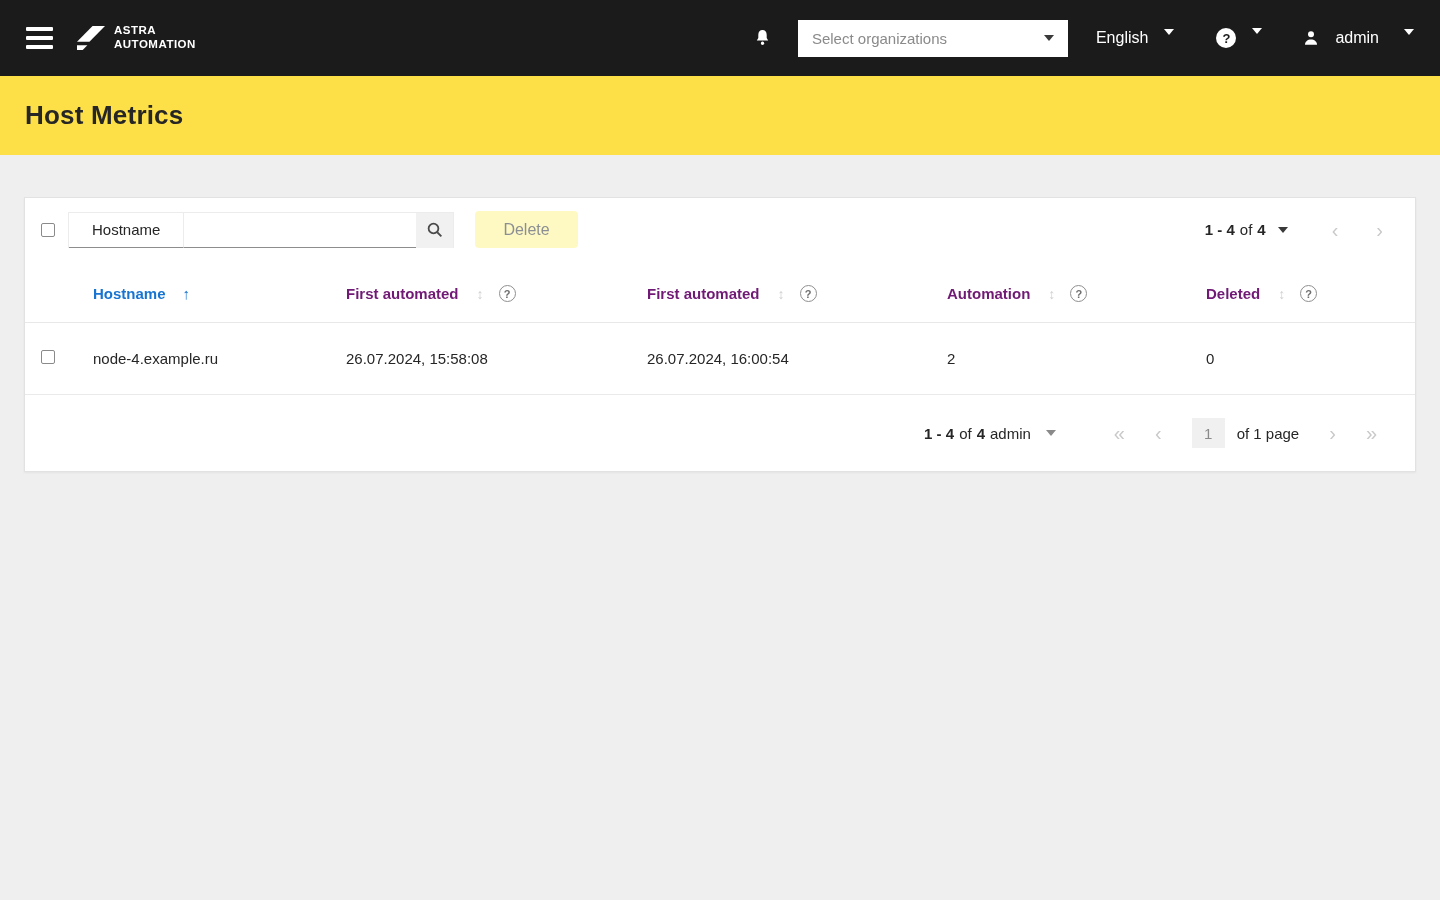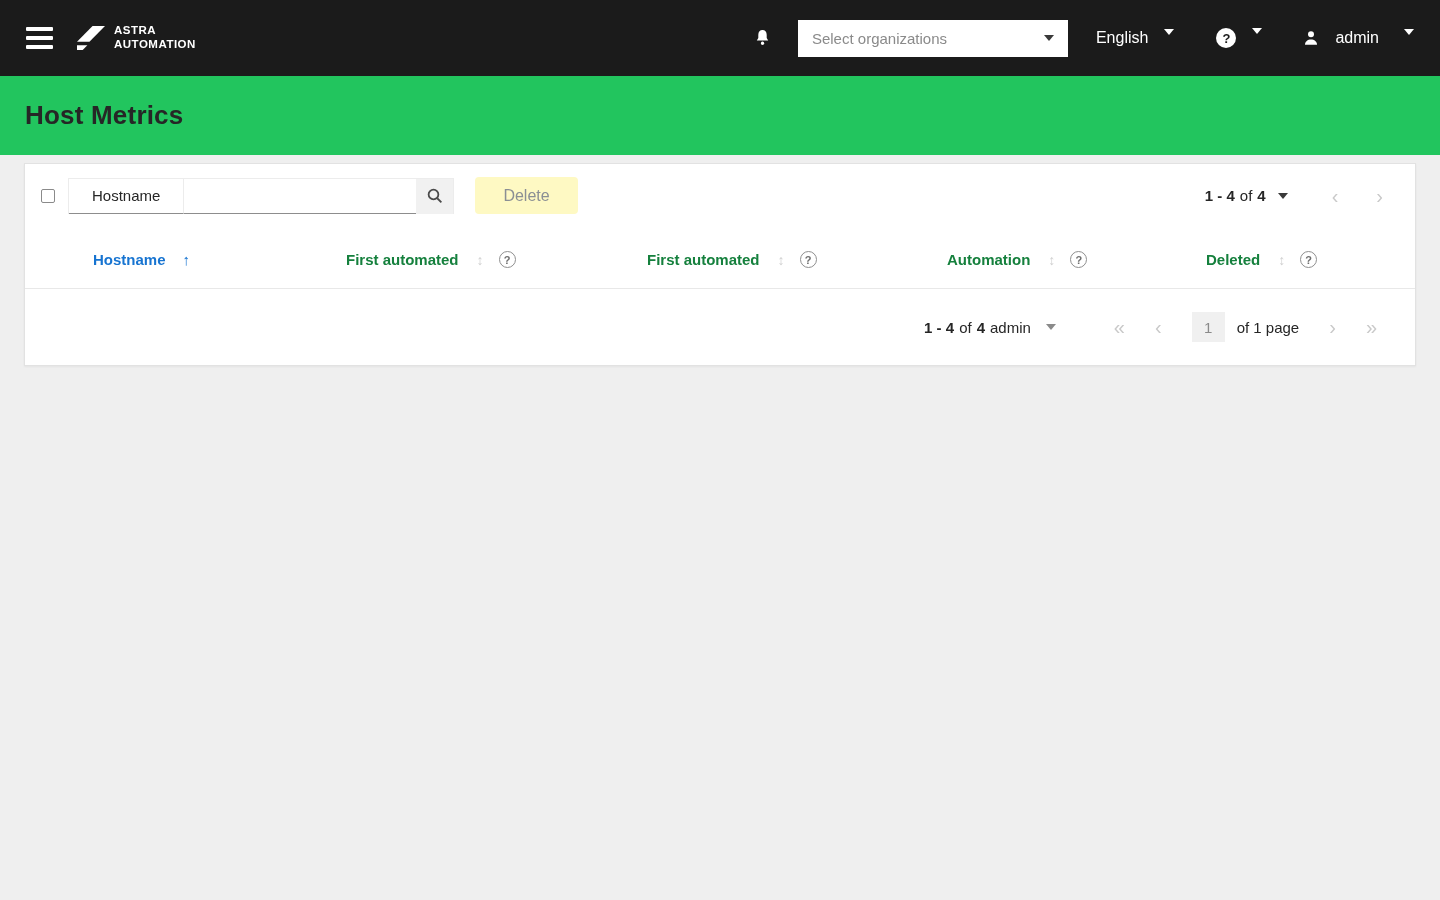--- a/index.html
+++ b/index.html
@@ -38,25 +38,25 @@
   .nav-help { margin-left: 42px; gap: 16px; }
   .nav-user { margin-left: 40px; gap: 15px; }
   .nav-user .caret { margin-left: 10px; }
   .help-circle {
     width: 20px; height: 20px; border-radius: 50%; background: #fff;
     color: #1b1b1b; font-size: 13px; font-weight: bold;
     display: flex; align-items: center; justify-content: center;
   }
 
   
-  .title-band { background: #22c55e; height: 79px; display: flex; align-items: center; padding: 0 25px; }
+  .title-band { background: #fde047; height: 79px; display: flex; align-items: center; padding: 0 25px; }
   .page-title { font-size: 26px; font-weight: 600; color: #262626; letter-spacing: 0.2px; }
 
   
-  .content { padding: 8px 24px; }
+  .content { padding: 42px 24px; }
   .card { background: #fff; border: 1px solid #e2e2e2; box-shadow: 0 1px 2px rgba(0,0,0,0.05); }
 
   
   .card-toolbar { display: flex; align-items: center; padding: 13px 24px 13px 16px; }
   input[type="checkbox"] {
     appearance: none; -webkit-appearance: none;
     width: 14px; height: 14px; border: 1px solid #8a8a8a; border-radius: 2px;
     background: #fff; cursor: pointer;
   }
   .filter-group { display: flex; height: 36px; margin-left: 13px; border: 1px solid #ececec; border-bottom: none; }
@@ -84,21 +84,21 @@
   .pag-text { display: flex; gap: 5px; align-items: baseline; }
   .toolbar-pagination .caret { margin-left: 12px; }
   .chev { color: #c9c9c9; font-size: 20px; line-height: 1; cursor: default; }
   .toolbar-pagination .chev.first { margin-left: 44px; }
   .toolbar-pagination .chev + .chev { margin-left: 38px; }
 
   
   table { width: 100%; border-collapse: collapse; font-size: 15px; }
   thead th { text-align: left; font-weight: bold; padding: 24px 0 20px; border-bottom: 1px solid #e8e8e8; }
   thead .th-inner { display: flex; align-items: center; }
-  .col-label { color: #15803d; }
+  .col-label { color: #701a75; }
   .col-label.sorted { color: #1774d1; cursor: pointer; }
   .sort-asc { color: #1774d1; font-weight: bold; margin-left: 17px; font-size: 15px; cursor: pointer; }
   .sort-icon { color: #d0d0d0; margin-left: 18px; font-size: 14px; cursor: pointer; }
   .help-icon {
     width: 17px; height: 17px; margin-left: 15px; flex: 0 0 auto;
     border: 1.5px solid #8f8f8f; border-radius: 50%;
     color: #6e6e6e; font-size: 11px; font-weight: bold;
     display: inline-flex; align-items: center; justify-content: center; cursor: default;
   }
   tbody td { padding: 27px 0; border-bottom: 1px solid #eaeaea; color: #262626; }
@@ -250,20 +250,28 @@
           <th>
             <span class="th-inner">
               <span class="col-label">Deleted</span>
               <span class="sort-icon">↕</span>
               <span class="help-icon">?</span>
             </span>
           </th>
         </tr>
       </thead>
       <tbody>
+        <tr>
+          <td class="cb"><input type="checkbox" style=""></td>
+          <td>node-4.example.ru</td>
+          <td>26.07.2024, 15:58:08</td>
+          <td>26.07.2024, 16:00:54</td>
+          <td>2</td>
+          <td>0</td>
+        </tr>
       </tbody>
     </table>
 
     <div class="card-footer">
       <div class="items-group">
         <b>1 - 4</b>
         <span>of</span>
         <b>4</b>
         <span>admin</span>
         <span class="caret dark" style="border-top-color:#8a8a8a;"></span>

